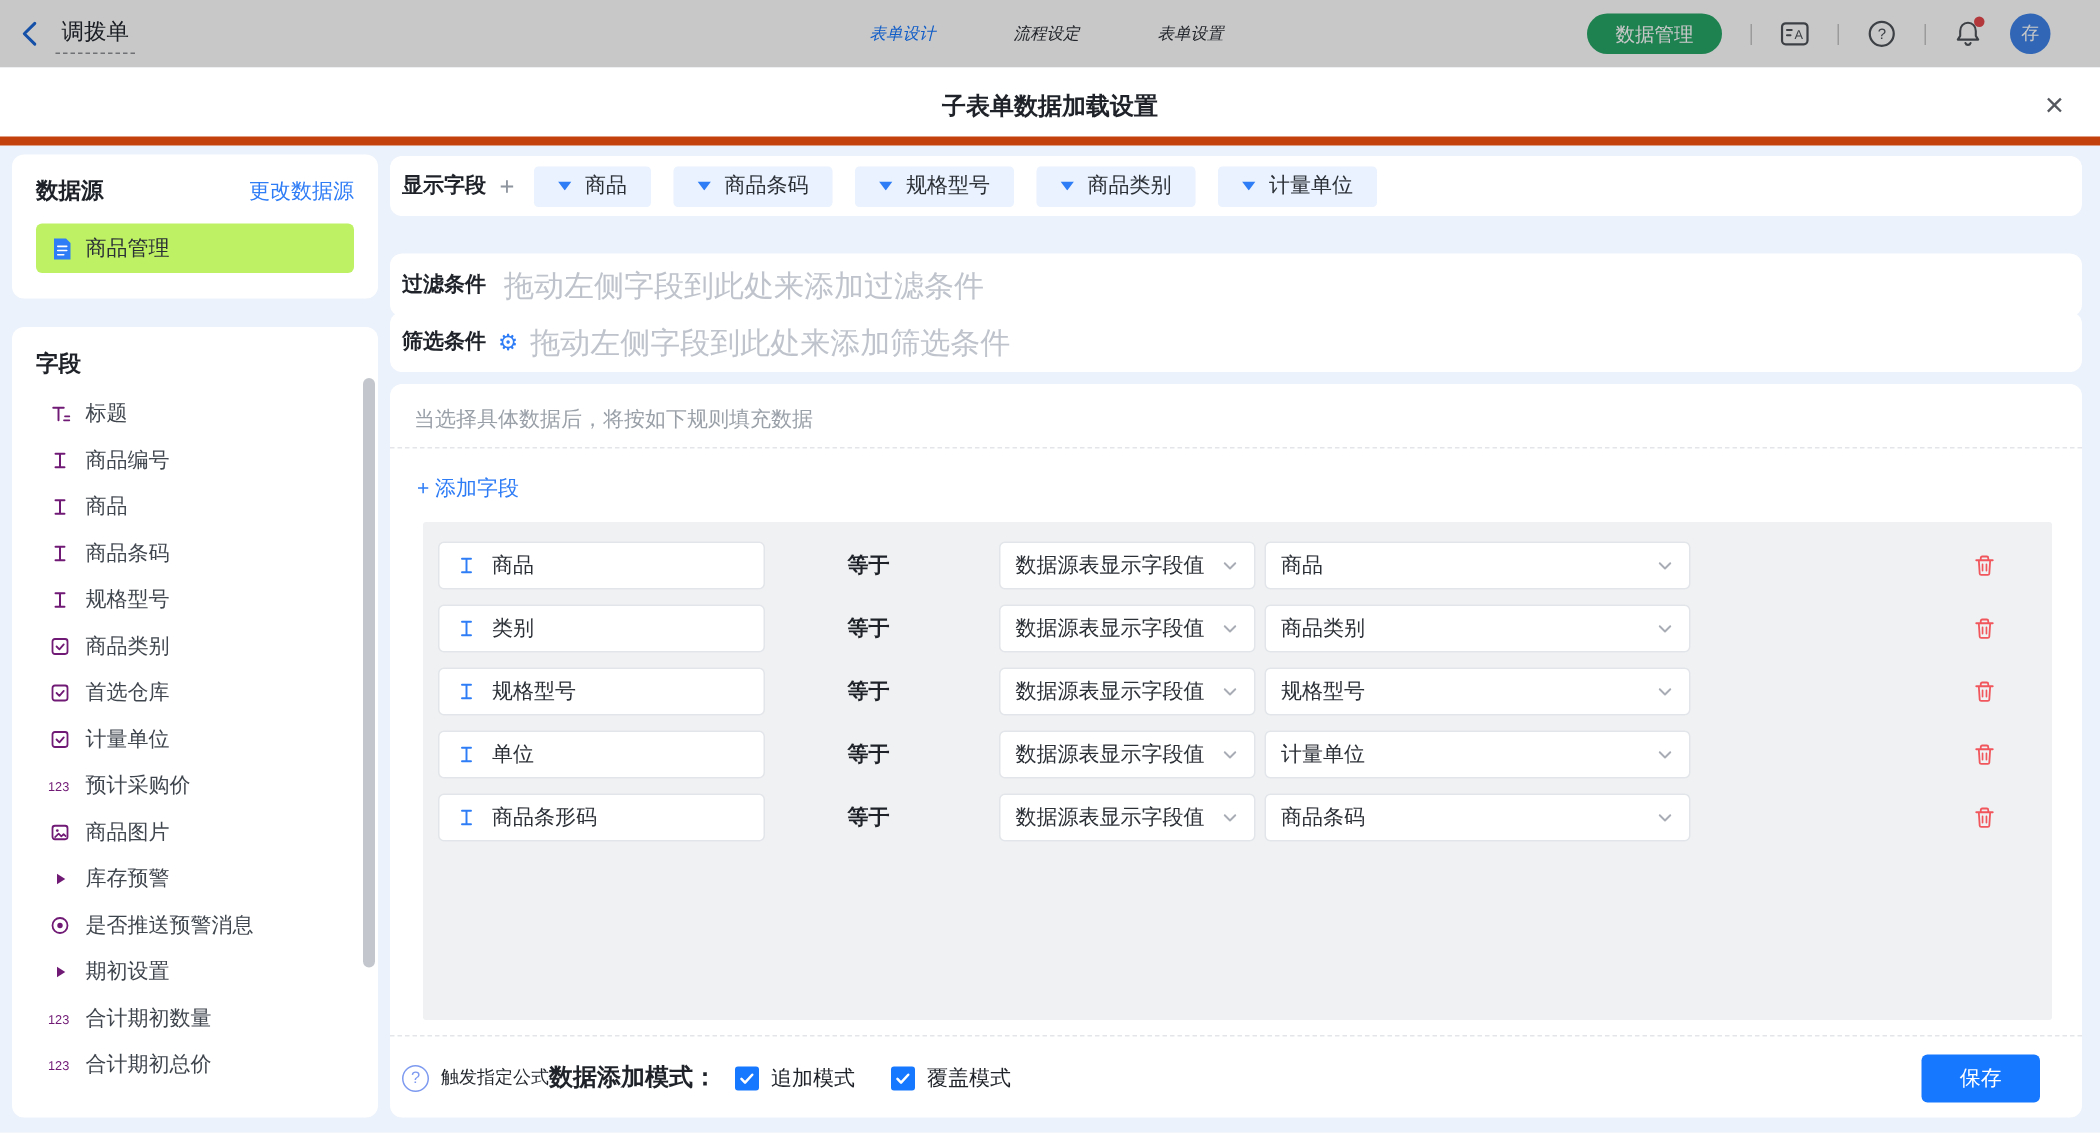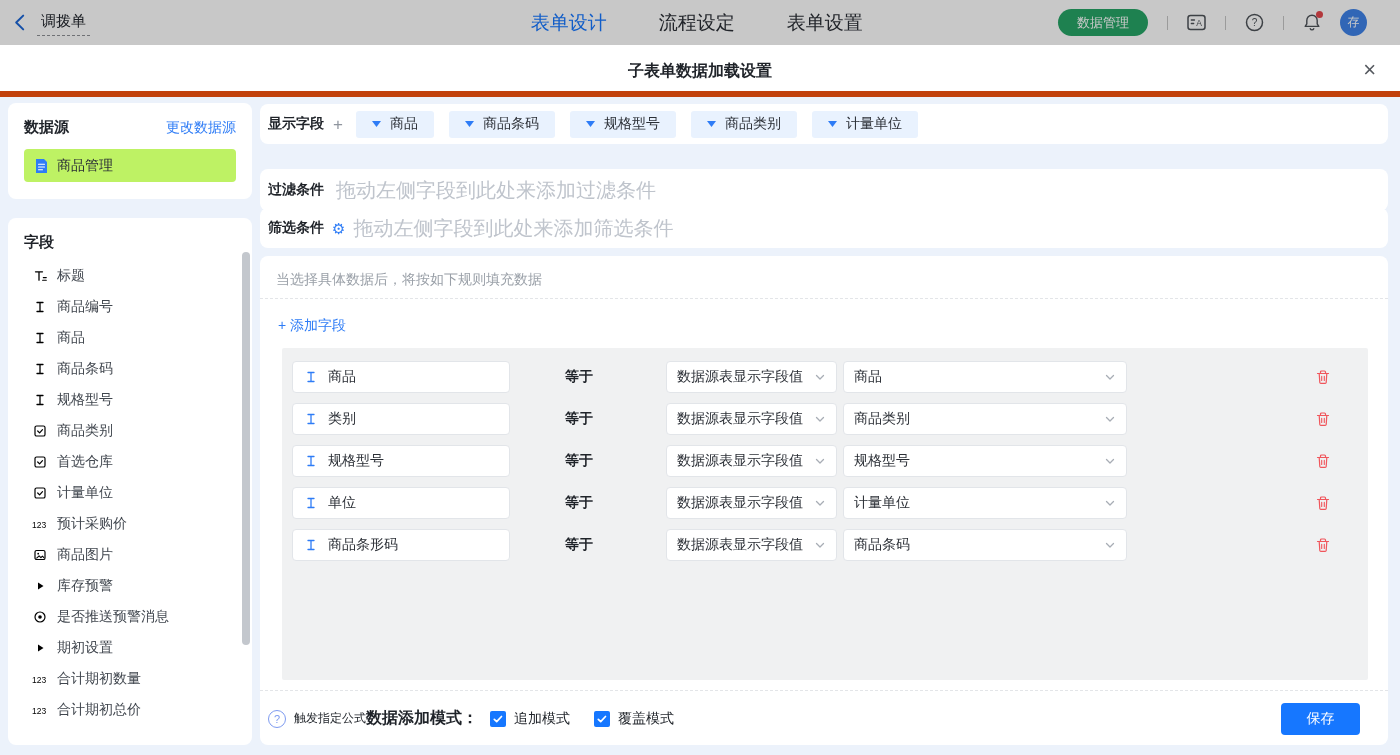--- a/index.html
+++ b/index.html
@@ -6,21 +6,21 @@
   body{font-family:"Liberation Sans","DejaVu Sans",sans-serif;-webkit-font-smoothing:antialiased;}
   #app{position:relative;width:1400px;height:755px;overflow:hidden;background:#ecf2fb;}
 
   
   .topbar{position:absolute;top:0;left:0;width:100%;height:45px;background:#ffffff;}
   .topbar::after{content:"";position:absolute;inset:0;background:rgba(0,0,0,.215);pointer-events:none;}
   .tb-left{position:absolute;left:14px;top:0;height:45px;display:flex;align-items:center;gap:12px;}
   .tb-back{display:flex;align-items:center;cursor:pointer;}
   .tb-title{font-size:15px;color:#23272e;border-bottom:1px dashed #8e9096;padding:2px 4px 4px;cursor:text;}
   .tb-tabs{position:absolute;left:50%;top:0;transform:translateX(-51%);height:45px;display:flex;align-items:center;gap:52px;}
-  .tb-tab{font-size:19px;color:#2b2f36;cursor:pointer;white-space:nowrap;}
+  .tb-tab{font-size:11px;color:#2b2f36;cursor:pointer;white-space:nowrap;font-style:italic;}
   .tb-tab.active{color:#1677ff;}
   .tb-right{position:absolute;right:33px;top:0;height:45px;display:flex;align-items:center;gap:19px;}
   .tb-pill{background:#27a567;color:#fff;font-size:13px;height:27px;padding:0 19px;border-radius:14px;display:flex;align-items:center;cursor:pointer;white-space:nowrap;}
   .tb-sep{width:1px;height:14px;background:#c6c6c6;}
   .tb-ic{display:flex;align-items:center;color:#4e5359;cursor:pointer;position:relative;}
   .tb-dot{position:absolute;top:-2px;right:-2px;width:7px;height:7px;border-radius:50%;background:#e5484d;}
   .tb-avatar{width:27px;height:27px;border-radius:50%;background:#3f83e8;color:#fff;font-size:12px;display:flex;align-items:center;justify-content:center;cursor:pointer;}
 
   
   .modal-header{position:absolute;top:45px;left:0;width:100%;height:52px;background:#fff;border-bottom:6px solid #c2410c;box-sizing:border-box;padding-left:9px;}
@@ -35,21 +35,21 @@
   #card-ds{left:8px;top:6px;width:244px;height:96px;padding:15px 16px 0;}
   .ds-head{display:flex;align-items:center;}
   .ds-title{font-size:15px;font-weight:700;color:#1f2329;}
   .ds-link{margin-left:auto;font-size:14px;color:#2e7cf6;cursor:pointer;}
   .ds-item{margin-top:12px;height:33px;background:#bef264;border-radius:4px;display:flex;align-items:center;gap:8px;padding:0 10px;font-size:14px;color:#2b2f36;cursor:pointer;}
 
   #card-fields{left:8px;top:121px;width:244px;height:527px;padding:15px 0 0 16px;overflow:hidden;}
   .fields-title{font-size:15px;font-weight:700;color:#1f2329;}
   .fields-list{margin-top:8px;}
   .field-item{height:31px;display:flex;align-items:center;gap:9px;font-size:14px;color:#40464e;padding-left:8px;cursor:grab;}
-  .ficon{color:#000000;display:flex;width:16px;justify-content:center;align-items:center;flex:none;}
+  .ficon{color:#701a75;display:flex;width:16px;justify-content:center;align-items:center;flex:none;}
   .fields-scrollbar{position:absolute;right:2px;top:34px;width:8px;height:393px;border-radius:4px;background:#c3c7cd;cursor:pointer;}
 
   
   #card-display{left:260px;top:7px;width:1128px;height:40px;display:flex;align-items:center;padding-left:8px;}
   .sec-label{font-size:14px;font-weight:700;color:#1f2329;white-space:nowrap;}
   .plus-sym{color:#8f959e;font-size:17px;margin:0 13px 0 9px;cursor:pointer;line-height:1;}
   .tag{display:flex;align-items:center;height:27px;background:#e9f2fe;border-radius:3px;padding:0 16px;font-size:14px;color:#2b2f36;margin-right:15px;gap:9px;cursor:pointer;}
   .tag .tri{display:flex;}
 
   #card-filter{left:260px;top:56px;width:1128px;height:42px;display:flex;align-items:center;padding-left:8px;margin-top:16px;}

